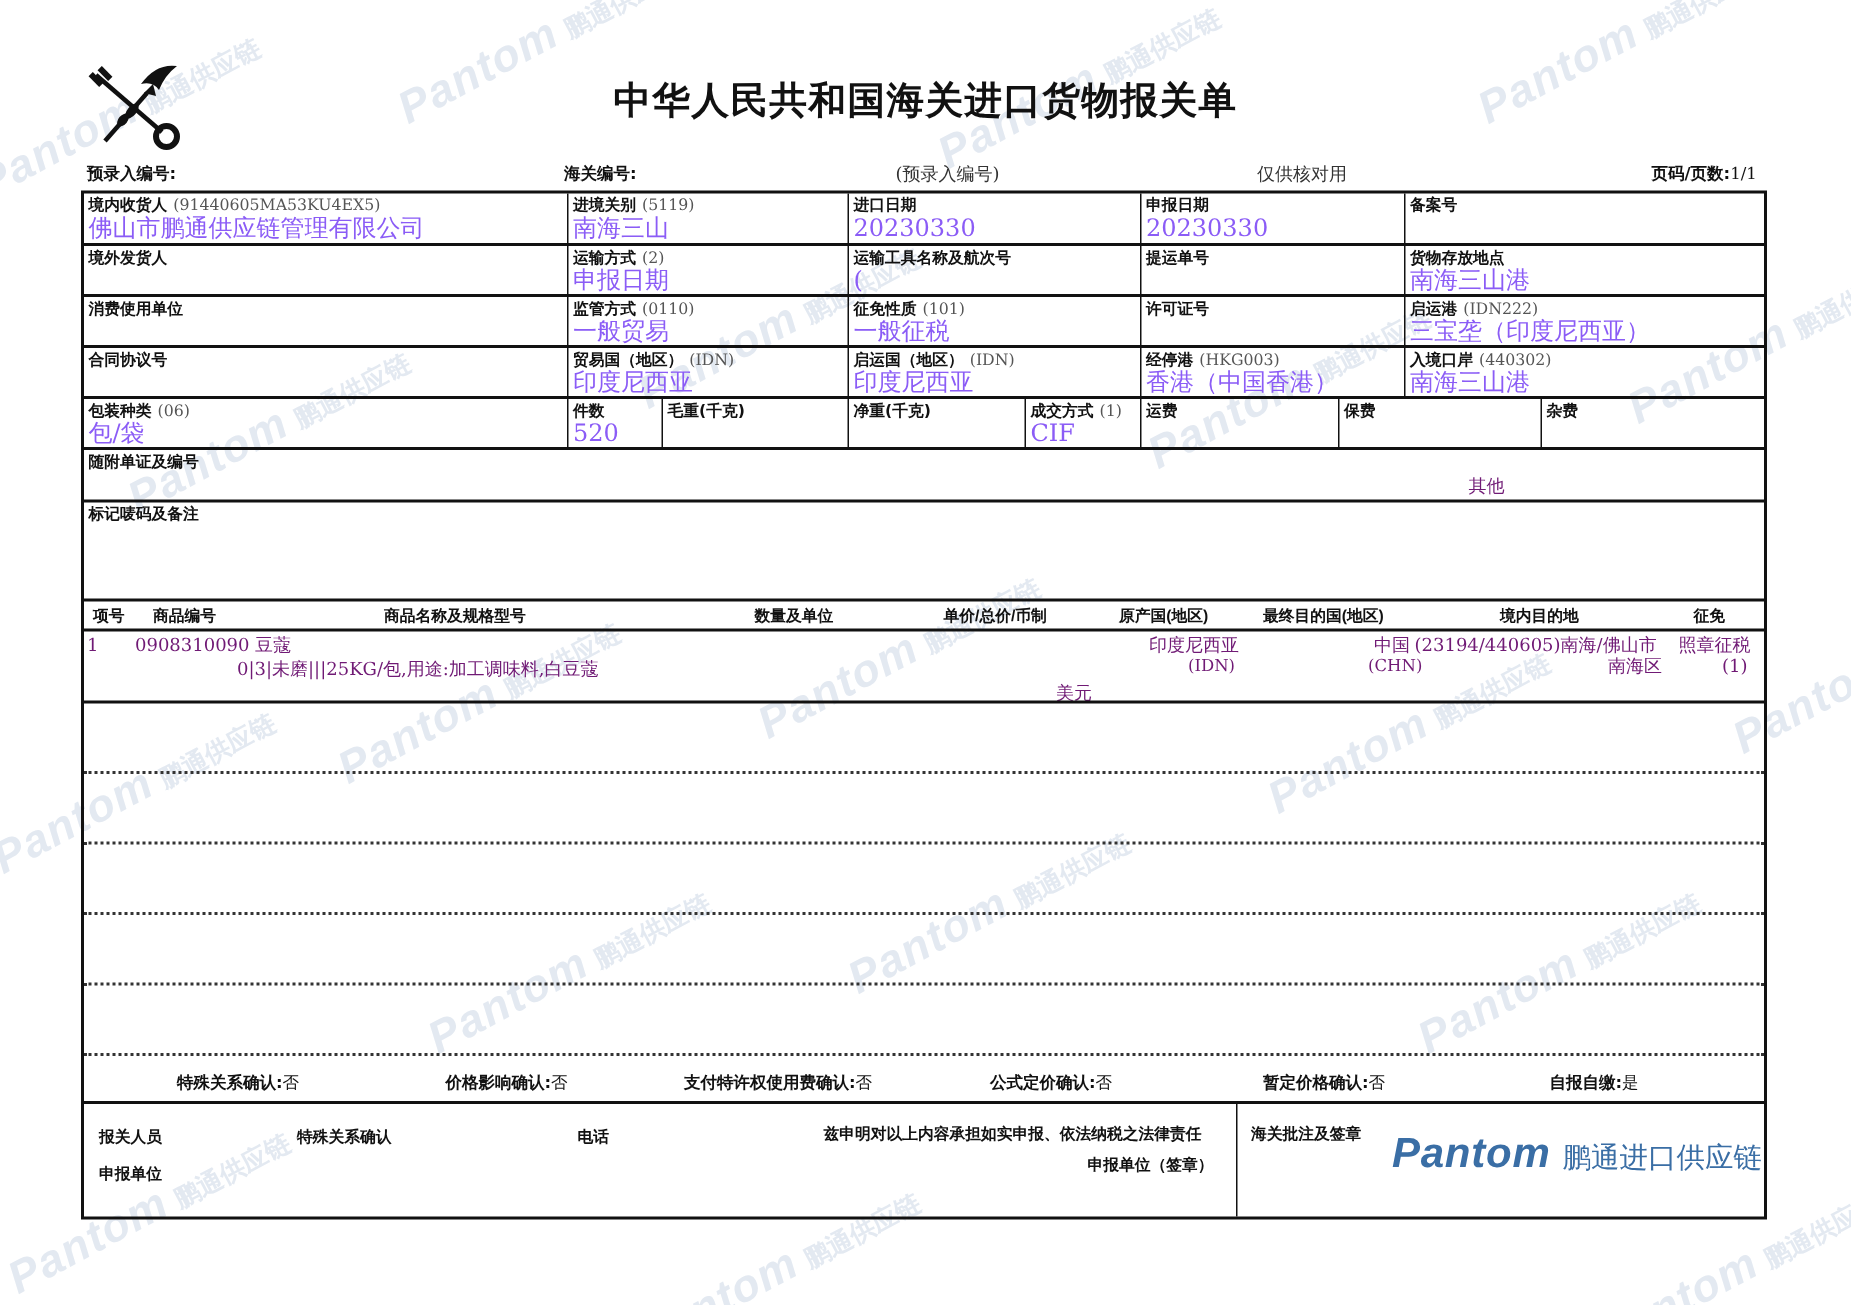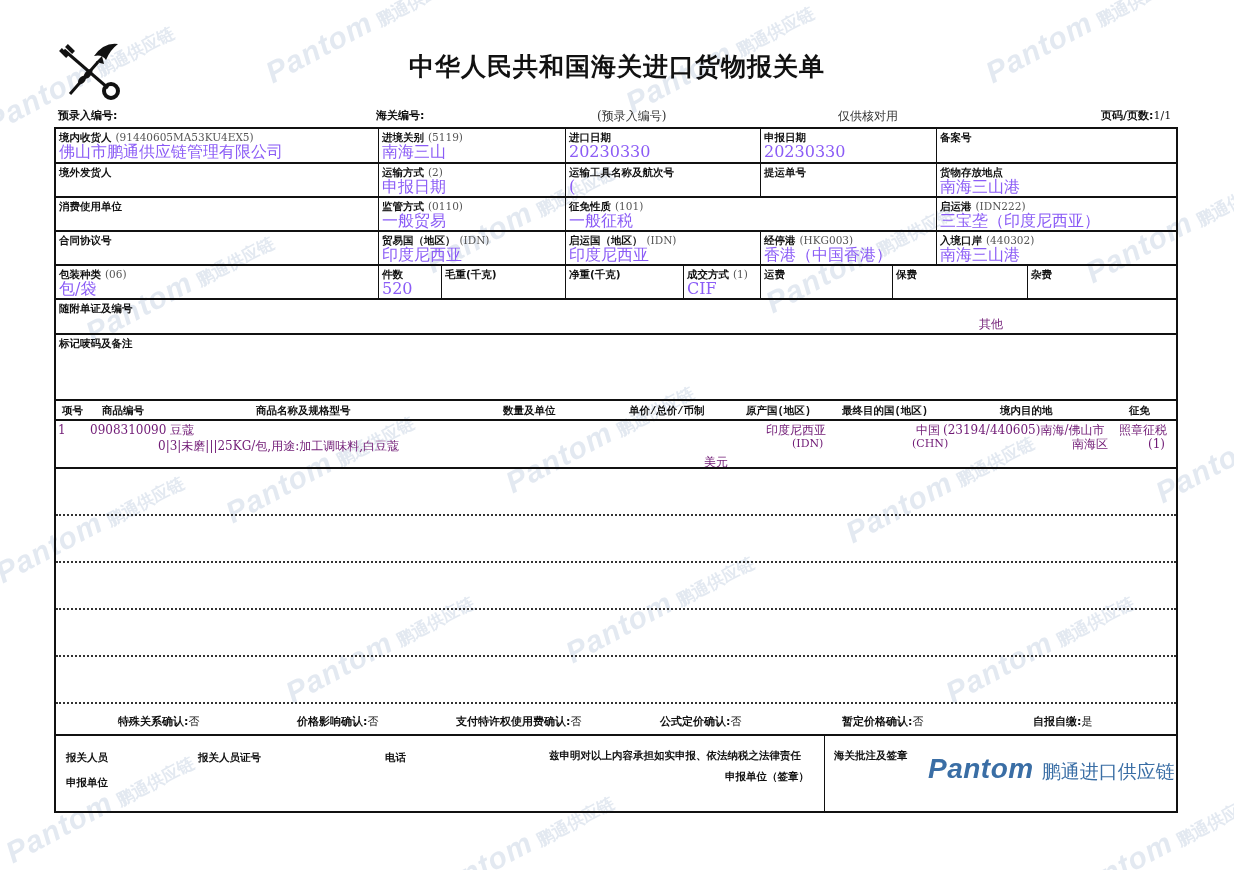--- a/index.html
+++ b/index.html
@@ -16,21 +16,21 @@
            font-family:"DejaVu Sans", "Liberation Sans", sans-serif; font-size:25px; font-weight:bold; letter-spacing:1px; color:#111; }
   .meta { position:absolute; top:108px; font-size:11px; }
   .meta b { font-family:"DejaVu Sans", sans-serif; font-weight:bold; }
   .form { position:absolute; left:54px; top:127px; width:1124px; height:686px; border:2px solid #111; box-sizing:border-box; }
   .row { position:absolute; left:0; width:100%; border-bottom:2px solid #111; box-sizing:border-box; }
   .cell { position:absolute; top:0; bottom:0; border-left:1.5px solid #111; box-sizing:border-box; padding:1px 3px; overflow:hidden; }
   .cell.first { border-left:none; }
   .lbl { font-family:"DejaVu Sans", sans-serif; font-weight:bold; font-size:10.5px; display:block; line-height:14px; white-space:nowrap; }
   .lbl .code { font-family:"DejaVu Serif", serif; font-weight:normal; color:#555; margin-left:4px; }
   .val { font-size:16px; line-height:16px; display:block; white-space:nowrap; color:#8b5cf6; }
-  .hdr { font-family:Liberation Mono, monospace; font-weight:bold; font-size:10.5px; position:absolute; top:3px; white-space:nowrap; }
+  .hdr { font-family:Liberation Sans, sans-serif; font-weight:bold; font-size:10.5px; position:absolute; top:3px; white-space:nowrap; }
   .itm { position:absolute; font-size:12px; line-height:14px; white-space:nowrap; color:#701a75; }
   .dotted { position:absolute; left:0; width:100%; border-top:2px dotted #333; }
   .confirm { position:absolute; top:10px; font-size:11px; white-space:nowrap; }
   .confirm b { font-family:"DejaVu Sans", sans-serif; font-weight:bold; }
   .sig { position:absolute; font-family:"DejaVu Sans", sans-serif; font-weight:bold; font-size:10.5px; white-space:nowrap; }
   .brand { position:absolute; left:872px; top:756px; white-space:nowrap; color:#3a6ea5; font-family:"Liberation Sans", sans-serif; }
   .brand .en { font-weight:bold; font-style:italic; font-size:28px; letter-spacing:0.5px; }
   .brand .cn { font-weight:normal; font-size:19px; margin-left:8px; }
 </style>
 </head>
@@ -138,20 +138,24 @@
         <span class="val"></span>
       </div>
       <div class="cell" style="left:322px;width:187px">
         <span class="lbl"><span>监管方式</span><span class="code">(0110)</span></span>
         <span class="val">一般贸易</span>
       </div>
       <div class="cell" style="left:509px;width:195px">
         <span class="lbl"><span>征免性质</span><span class="code">(101)</span></span>
         <span class="val">一般征税</span>
       </div>
+      <div class="cell" style="left:704px;width:176px">
+        <span class="lbl">许可证号</span>
+        <span class="val"></span>
+      </div>
       <div class="cell" style="left:880px;right:0">
         <span class="lbl"><span>启运港</span><span class="code">(IDN222)</span></span>
         <span class="val">三宝垄（印度尼西亚）</span>
       </div>
     </div>
 
     <div class="row" style="top:103px;height:34px">
       <div class="cell first" style="left:0;width:322px">
         <span class="lbl">合同协议号</span>
         <span class="val"></span>
@@ -264,21 +268,21 @@
       <span class="confirm" style="left:241px"><b>价格影响确认:</b><span>否</span></span>
       <span class="confirm" style="left:400px"><b>支付特许权使用费确认:</b><span>否</span></span>
       <span class="confirm" style="left:604px"><b>公式定价确认:</b><span>否</span></span>
       <span class="confirm" style="left:786px"><b>暂定价格确认:</b><span>否</span></span>
       <span class="confirm" style="left:977px"><b>自报自缴:</b><span>是</span></span>
     </div>
 
     <div style="position:absolute;top:607px;left:0;right:0;bottom:0">
       <div style="position:absolute;left:768px;top:0;bottom:0;border-left:1.5px solid #111"></div>
       <span class="sig" style="left:10px;top:15px">报关人员</span>
-      <span class="sig" style="left:142px;top:15px">报关人员证号</span>
+      <span class="sig" style="left:142px;top:15px">特殊关系确认</span>
       <span class="sig" style="left:329px;top:15px">电话</span>
       <span class="sig" style="left:493px;top:13px">兹申明对以上内容承担如实申报、依法纳税之法律责任</span>
       <span class="sig" style="left:10px;top:40px">申报单位</span>
       <span class="sig" style="left:669px;top:34px">申报单位（签章）</span>
       <span class="sig" style="left:778px;top:13px">海关批注及签章</span>
     </div>
   </div>
 
   <div class="brand" style="left:928px;top:753px">
     <span class="en">Pantom</span><span class="cn">鹏通进口供应链</span>

